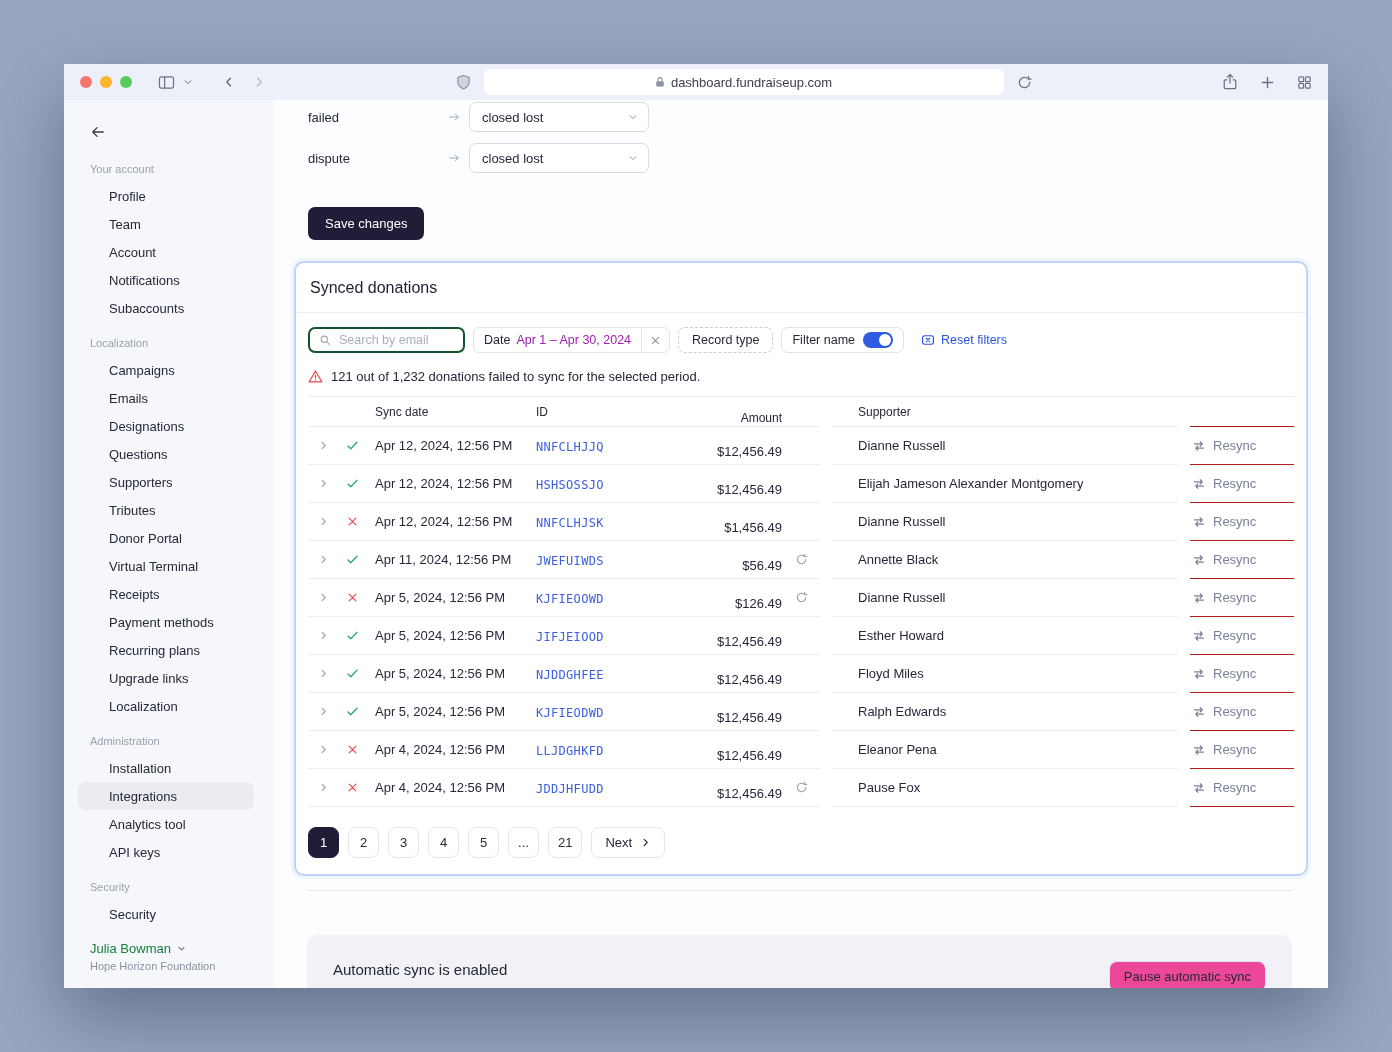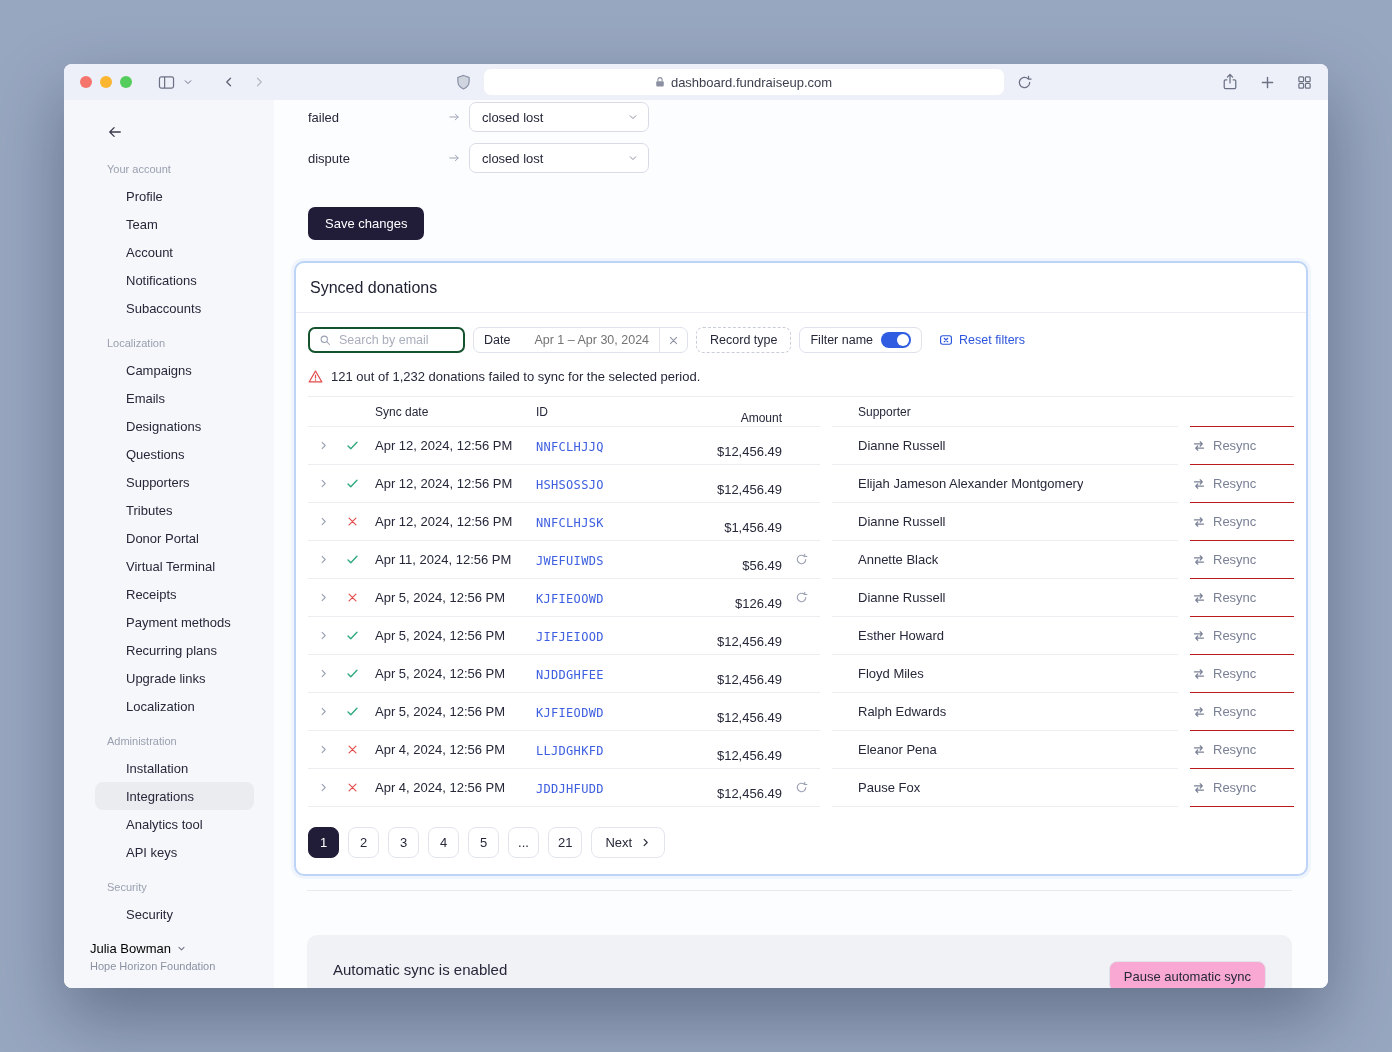--- a/index.html
+++ b/index.html
@@ -3,43 +3,43 @@
 <meta charset="utf-8">
 <style>
   html,body{margin:0;padding:0;overflow:hidden;}
   body{
     width:1392px;height:1052px;background:#98a7c0;
     font-family:"Liberation Sans",sans-serif;position:relative;
     -webkit-font-smoothing:antialiased;
   }
   .window{
     position:absolute;left:64px;top:64px;width:1264px;height:924px;
-    border-radius:8px;background:#fbfcfe;overflow:hidden;
+    border-radius:0;background:#fbfcfe;overflow:hidden;
     box-shadow:0 30px 70px rgba(25,35,60,.40);display:flex;flex-direction:column;
   }
   
   .toolbar{height:36px;background:#edf0f8;display:flex;align-items:center;padding:0 16px;flex:0 0 auto;}
   .lights{display:flex;gap:8px;margin-right:26px;}
   .light{width:12px;height:12px;border-radius:50%;}
   .tb-icon{display:flex;align-items:center;justify-content:center;}
   .spacer{flex:1;}
   .urlbar{
     width:520px;height:26px;background:#ffffff;border-radius:7px;
     display:flex;align-items:center;justify-content:center;gap:6px;
     font-size:13px;color:#3c3e4e;
   }
   
   .app{flex:1;display:flex;min-height:0;}
-  .sidebar{width:210px;flex:0 0 210px;background:#f6f7fa;position:relative;box-sizing:border-box;padding-top:22px;font-size:13px;color:#26283a;padding-left:17px;}
+  .sidebar{width:210px;flex:0 0 210px;background:#f6f7fa;position:relative;box-sizing:border-box;padding-top:22px;font-size:13px;color:#26283a;}
   .side-back{margin:0 0 14px 26px;height:20px;display:flex;align-items:center;cursor:pointer;}
   .side-section-label{margin:8px 0 0 26px;height:26px;display:flex;align-items:center;font-size:11px;color:#9aa0b0;}
   .side-item{height:28px;display:flex;align-items:center;padding-left:45px;cursor:pointer;}
   .side-item.active{background:#ebecf0;border-radius:8px;margin:0 20px 0 14px;padding-left:31px;}
   .side-user{position:absolute;left:26px;bottom:16px;}
-  .side-user-name{font-size:13px;color:#000000;display:flex;align-items:center;gap:6px;}
+  .side-user-name{font-size:13px;color:#15803d;display:flex;align-items:center;gap:6px;}
   .side-user-org{font-size:11px;color:#8b91a3;margin-top:4px;}
   .main{flex:1;background:#fcfdff;position:relative;overflow:hidden;min-width:0;}
   
   .mapping{margin:2px 0 0 34px;}
   .map-row{display:flex;align-items:center;height:30px;margin-bottom:11px;}
   .map-label{width:139px;font-size:13px;color:#26283a;}
   .map-arrow{width:22px;display:flex;align-items:center;}
   .map-select{
     width:180px;height:30px;box-sizing:border-box;border:1px solid #d8dbe6;border-radius:7px;
     background:#fff;display:flex;align-items:center;justify-content:space-between;
@@ -59,21 +59,21 @@
   .panel-divider{height:1px;background:#ebedf3;margin:0 -12px;}
   .filterbar{display:flex;align-items:center;margin-top:14px;gap:8px;}
   .search{
     width:157px;height:26px;box-sizing:border-box;border:2px solid #14532d;border-radius:7px;
     background:#fff;display:flex;align-items:center;gap:6px;padding:0 9px;
   }
   .search input{border:none;outline:none;width:100%;font-size:12.5px;color:#26283a;font-family:"Liberation Sans",sans-serif;background:transparent;}
   .search input::placeholder{color:#a9aebc;}
   .chip{height:26px;box-sizing:border-box;border:1px solid #dfe2ec;border-radius:7px;background:#fff;display:flex;align-items:center;font-size:12.5px;color:#26283a;}
   .date-chip{padding-left:10px;cursor:pointer;}
-  .date-chip .dval{color:#737373;margin-left:24px;}
+  .date-chip .dval{color:#a21caf;margin-left:6px;}
   .chip-sep{width:1px;align-self:stretch;background:#e4e6ee;margin-left:10px;}
   .chip-x{width:27px;height:100%;display:flex;align-items:center;justify-content:center;cursor:pointer;}
   .record-chip{border-style:dashed;border-color:#c9cdd9;padding:0 13px;cursor:pointer;}
   .name-chip{padding:0 10px;gap:8px;cursor:pointer;}
   .toggle{width:30px;height:16px;border-radius:9px;background:#2f5ce0;position:relative;cursor:pointer;}
   .toggle::after{content:"";position:absolute;right:2px;top:2px;width:12px;height:12px;border-radius:50%;background:#fff;}
   .reset{display:flex;align-items:center;gap:6px;color:#2b55dc;font-size:12.5px;margin-left:9px;cursor:pointer;}
   .warning{display:flex;align-items:center;gap:8px;margin-top:16px;font-size:13px;color:#26283a;}
   
   .table{margin-top:12px;border-top:1px solid #ededf2;}
@@ -104,21 +104,21 @@
   .page-btn.active{background:#211d39;border-color:#211d39;color:#fff;}
   .next-btn{gap:8px;padding:0 13px;}
   
   .section-divider{height:1px;background:#e9eaf0;margin:14px 36px 0 33px;}
   .sync-box{
     margin:44px 36px 0 33px;background:#f1f2f6;border-radius:10px;height:120px;box-sizing:border-box;
     padding:26px 26px 0 26px;display:flex;justify-content:space-between;align-items:flex-start;
   }
   .sync-title{font-size:15px;color:#26283a;}
   .pause-btn{
-    background:#f9a8d4;border:1px solid #e2e4ec;border-radius:8px;height:31px;padding:0 14px;
+    background:#ec4899;border:1px solid #e2e4ec;border-radius:8px;height:31px;padding:0 14px;
     font-size:13px;color:#26283a;font-family:"Liberation Sans",sans-serif;cursor:pointer;flex:0 0 auto;
   }
 </style>
 </head>
 <body>
 
 <div class="window">
 
   <div class="toolbar">
     <div class="lights">

